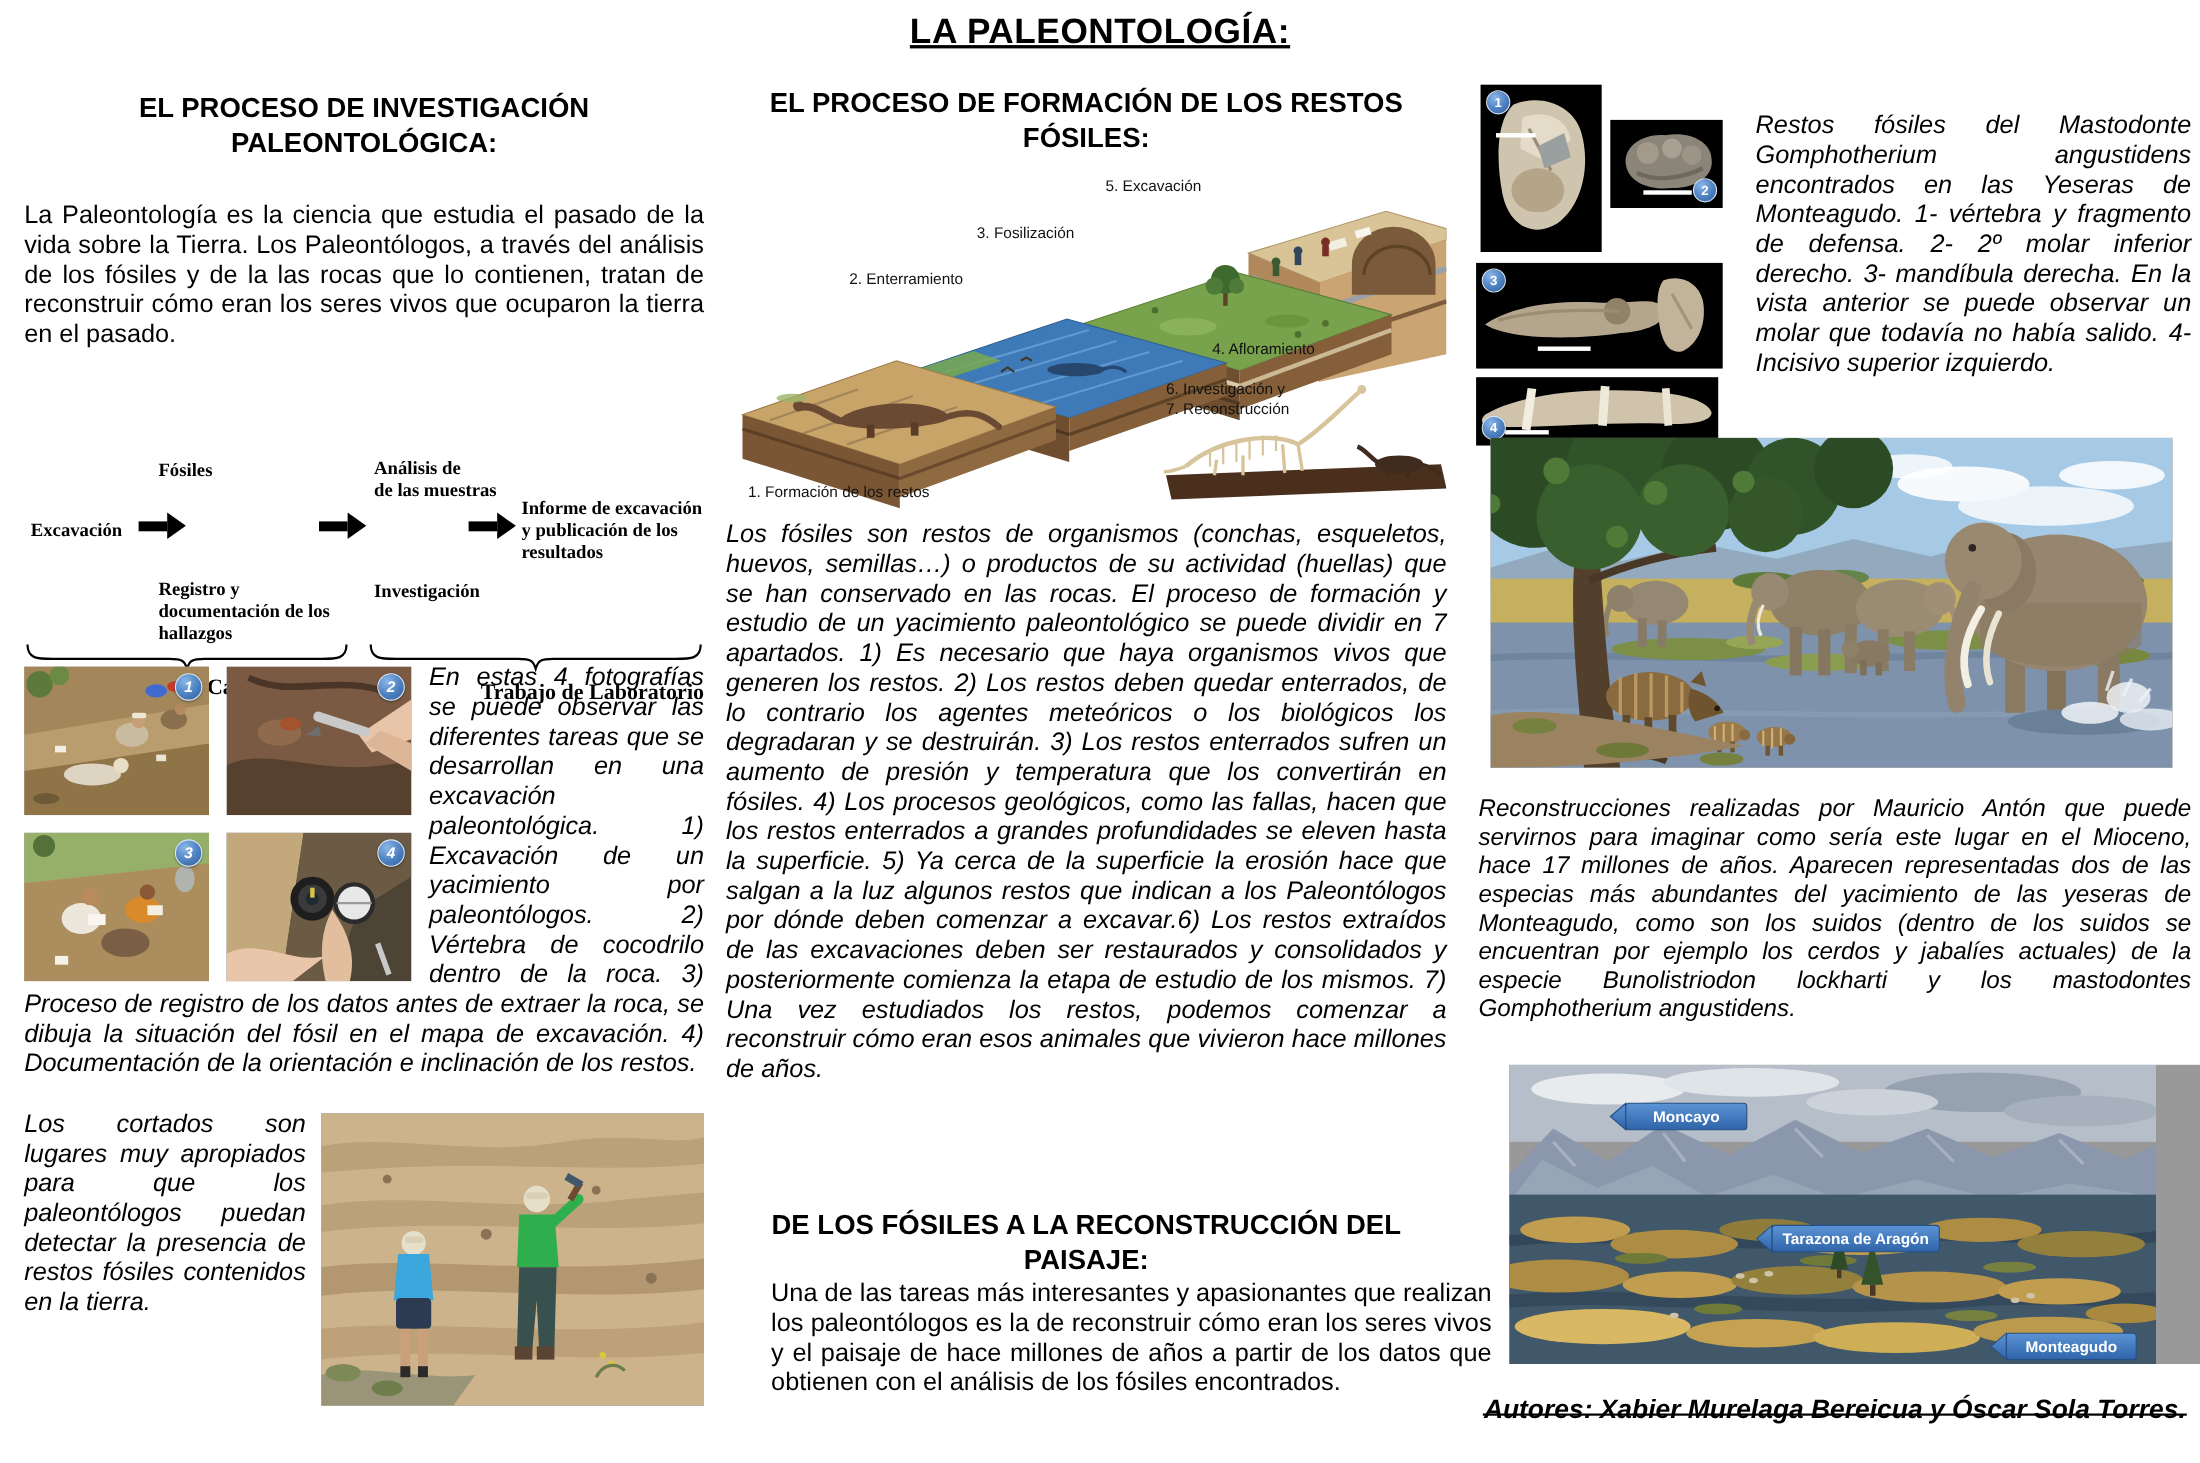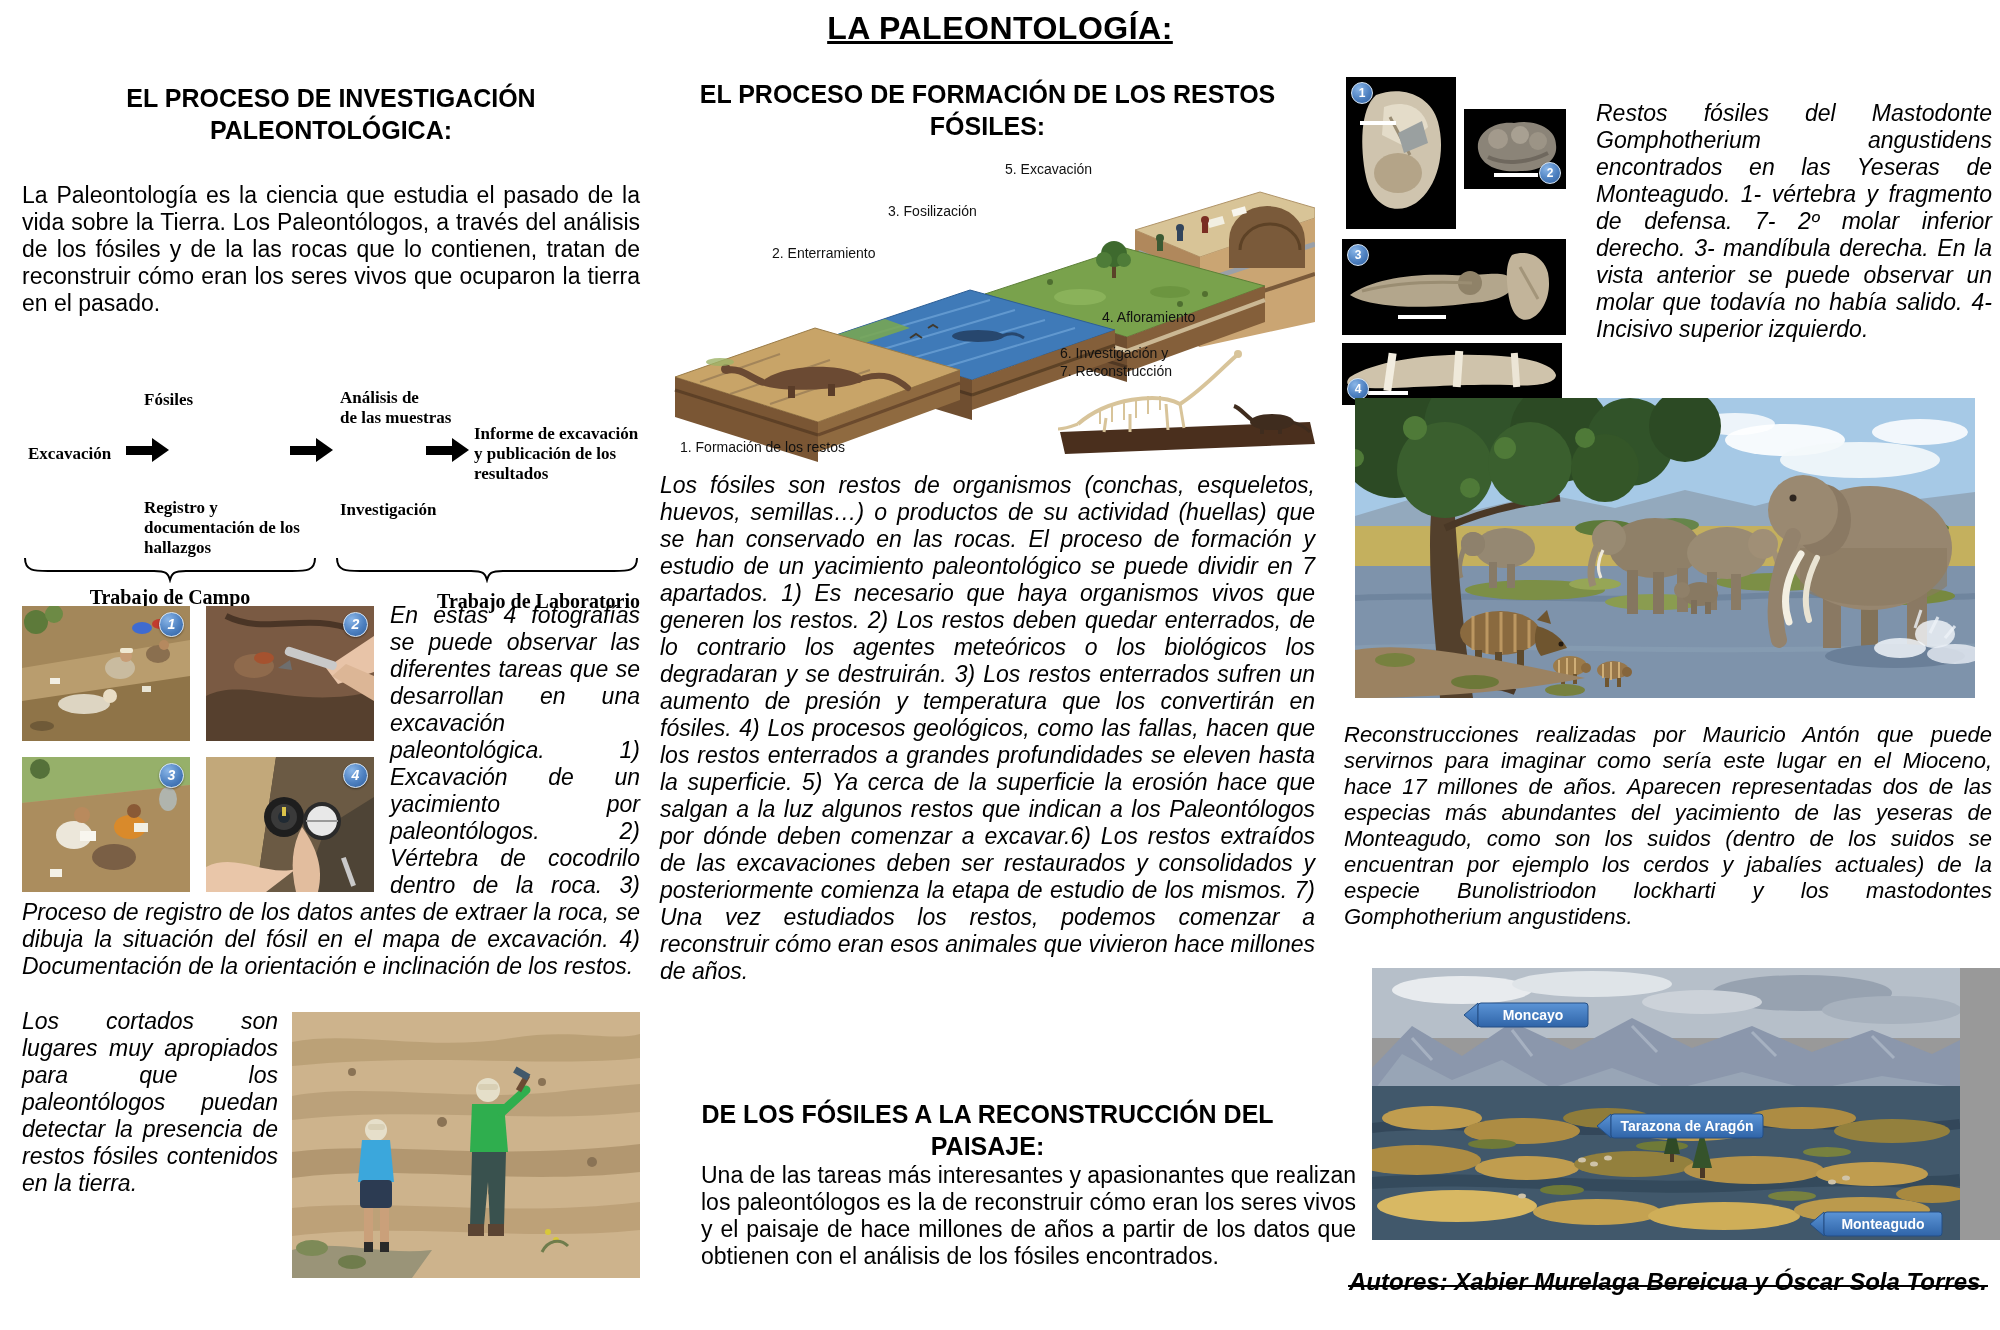--- a/index.html
+++ b/index.html
@@ -7,21 +7,21 @@
   body {
     width:2000px; height:1330px; position:relative;
     font-family:"Liberation Sans", sans-serif; color:#000;
     overflow:hidden;
   }
   .abs { position:absolute; }
   .h1 { font-size:32px; font-weight:bold; text-decoration:underline; text-align:center; letter-spacing:.5px; }
   .h2 { font-size:25px; font-weight:bold; text-align:center; line-height:1.28; }
   .body-txt { font-size:23px; line-height:27px; text-align:justify; }
   .it { font-style:italic; }
-  .flow { font-family:"Liberation Serif", serif; font-weight:bold; font-size:17px; line-height:1.18; }
+  .flow { font-family:"Liberation Serif", serif; font-weight:bold; font-size:17px; line-height:1.18;margin-top:28px; }
   .flow .fc-item { position:absolute; white-space:pre-line; }
   .fc-arrow { position:absolute; display:flex; align-items:center; }
   .fc-arrow .bar { width:26px; height:9px; background:#000; }
   .fc-arrow .tri { width:0; height:0; border-left:17px solid #000; border-top:12px solid transparent; border-bottom:12px solid transparent; }
   .brace-label { position:absolute; font-family:"Liberation Serif", serif; font-weight:bold; font-size:20px; text-align:center; }
   .photo { position:absolute; overflow:hidden; background:#999; }
   .photo svg { display:block; }
   .badge {
     position:absolute; width:25px; height:25px; border-radius:50%;
     background:radial-gradient(circle at 35% 28%, #8ab6e8 0%, #4d80c0 55%, #2f5f9e 100%);
@@ -340,21 +340,21 @@
       <path d="M8,34 C40,14 110,8 170,14 C196,17 212,24 214,32 C214,40 196,44 168,42 C110,40 40,48 10,44 C4,42 4,38 8,34" fill="#cfc3ab"></path>
       <rect x="44" y="10" width="8" height="38" fill="#f2ede0" transform="rotate(8 48 29)"></rect>
       <rect x="112" y="8" width="8" height="36" fill="#efe9da" transform="rotate(4 116 26)"></rect>
       <rect x="170" y="10" width="7" height="34" fill="#ece5d6" transform="rotate(-4 173 27)"></rect>
       <rect x="26" y="48" width="40" height="4" fill="#fff"></rect>
     </svg>
     <div class="badge" style="left:5px; bottom:5px; width:22px; height:22px; font-size:12px;">4</div>
   </div>
 </div>
 
-<div class="abs body-txt it" style="top:100px; left:1596px; width:396px;">Restos fósiles del Mastodonte Gomphotherium angustidens encontrados en las Yeseras de Monteagudo. 1- vértebra y fragmento de defensa. 7- 2º molar inferior derecho. 3- mandíbula derecha. En la vista anterior se puede observar un molar que todavía no había salido. 4- Incisivo superior izquierdo.</div>
+<div class="abs body-txt it" style="top:100px; left:1596px; width:396px;">Restos fósiles del Mastodonte Gomphotherium angustidens encontrados en las Yeseras de Monteagudo. 1- vértebra y fragmento de defensa. 2- 2º molar inferior derecho. 3- mandíbula derecha. En la vista anterior se puede observar un molar que todavía no había salido. 4- Incisivo superior izquierdo.</div>
 
 <div class="photo" style="left:1355px; top:398px; width:620px; height:300px;">
   <svg width="620" height="300" viewBox="0 0 620 300">
     <rect width="620" height="170" fill="#a6c9e6"></rect>
     <ellipse cx="430" cy="42" rx="60" ry="16" fill="#fff" opacity=".9"></ellipse>
     <ellipse cx="505" cy="62" rx="80" ry="18" fill="#f4f8fb" opacity=".9"></ellipse>
     <ellipse cx="565" cy="34" rx="48" ry="13" fill="#fff" opacity=".85"></ellipse>
     <ellipse cx="380" cy="26" rx="40" ry="11" fill="#fff" opacity=".8"></ellipse>
     <path d="M0,118 L60,100 L120,112 L190,96 L260,110 L330,92 L400,108 L470,90 L540,104 L620,94 L620,140 L0,140 Z" fill="#93a9bd"></path>
     <rect y="128" width="620" height="45" fill="#c4b05e"></rect>

